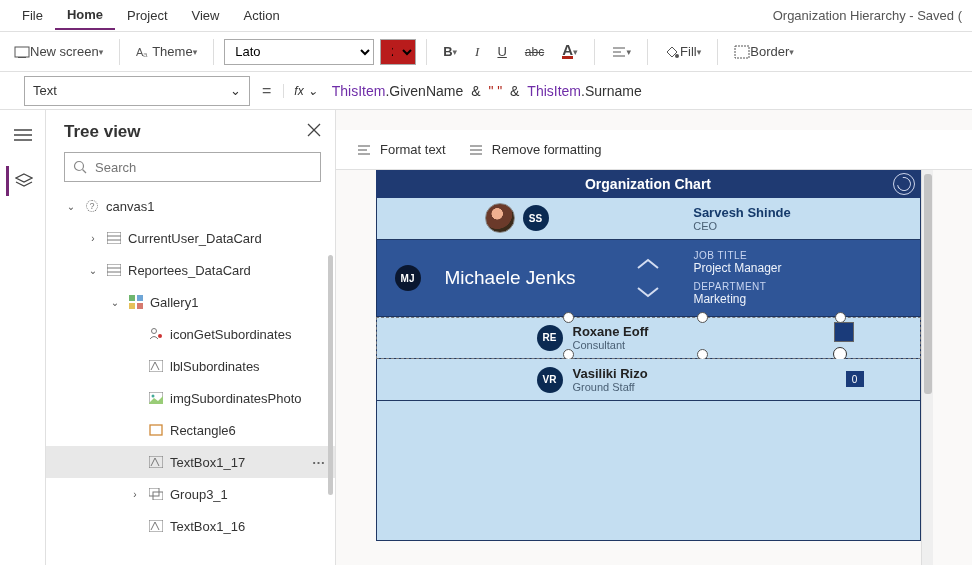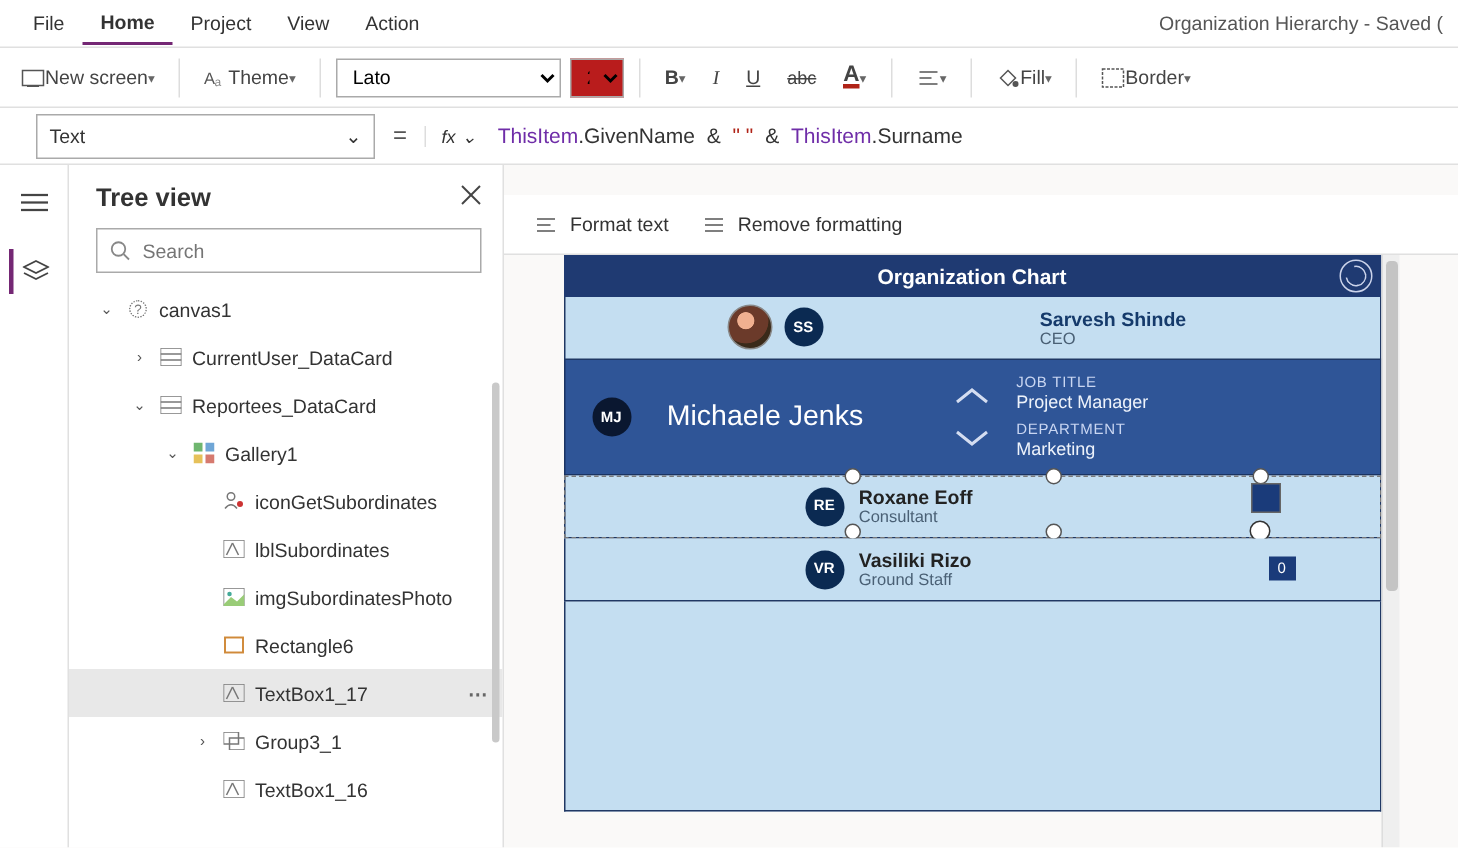--- a/index.html
+++ b/index.html
@@ -79,21 +79,21 @@
   .avatar-img { width:30px; height:30px; border-radius:50%; background: radial-gradient(circle at 40% 35%, #f0b090 22%, #6b3a2a 24% 60%, #3a2a1a 62%); border:1px solid #888; }
   .avatar-initials { width:26px; height:26px; border-radius:50%; background:#0b2a52; color:#fff; font-size:10px; font-weight:600; display:flex; align-items:center; justify-content:center; }
   .pname { color:#153a6b; font-weight:600; font-size:13px; }
   .ptitle { font-size:11px; color:#4a6075; }
 
   .manager-row { background:#2f5597; color:#fff; display:flex; align-items:center; padding:10px 8px 10px 18px; border:1px solid #1a3362; border-top:none; position:relative; }
   .manager-row .avatar-initials { background:#0a1730; }
   .manager-row .mname { font-size:19px; margin-left:24px; }
   .manager-row .updown { display:flex; flex-direction:column; align-items:center; margin-left:60px; gap:14px; }
   .manager-row .updown svg { stroke:#d4ddf1; }
-  .manager-row .meta { margin-left:16px; }
+  .manager-row .meta { margin-left:32px; }
   .manager-row .meta .label { font-size:10px; letter-spacing:0.5px; color:#c9d6f2; }
   .manager-row .meta .val { font-size:12px; color:#eef3fb; margin-bottom:6px; }
 
   .sub-row { background:#c4def1; border:1px solid #203864; border-top:none; display:flex; align-items:center; padding:6px 8px 6px 118px; position:relative; min-height:42px; }
   .sub-row .avatar-initials { position:absolute; left:160px; }
   .sub-row { padding-left: 196px; }
   .sub-row .badge { position:absolute; right:56px; top:12px; width:18px; height:16px; background:#1a3b7a; color:#fff; font-size:10px; display:flex; align-items:center; justify-content:center; }
   .sub-row.selected-row { outline:1px dashed #7a7a7a; outline-offset:-1px; }
 
   .gallery-rest { background:#c4def1; border:1px solid #203864; border-top:none; height:140px; }

